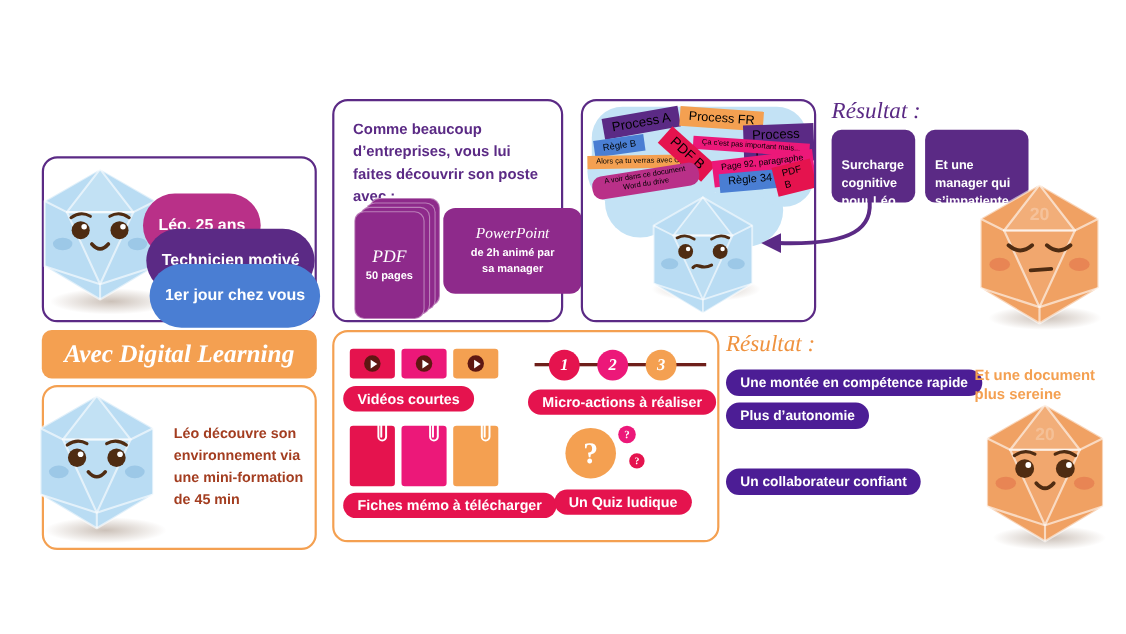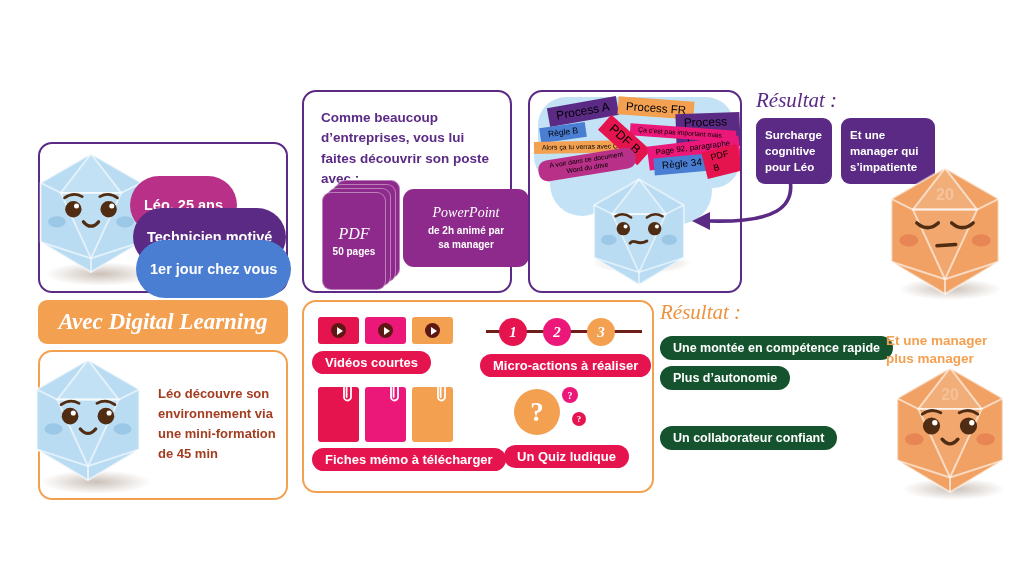--- a/index.html
+++ b/index.html
@@ -15,22 +15,22 @@
   .band{height:44px;width:250px;border-radius:9px;color:#fff;display:flex;align-items:center;justify-content:center;
         font-family:"Liberation Serif",serif;font-style:italic;font-weight:bold;font-size:23px;}
   
   .card{background:#fff;border-radius:14px;box-sizing:border-box;}
   .b-purple{border:2.5px solid #5b2a85;} .b-orange{border:2.5px solid #f4a051;}
   
   .pill{border-radius:999px;color:#fff;font-weight:bold;white-space:nowrap;display:inline-block;box-sizing:border-box;}
   .badge{font-size:14.5px;padding:21px 14px;}
   .cpill{position:absolute;padding:2px 8px;line-height:1.25;}
   .lblpill{font-size:13px;padding:4px 13px;background:#e5134e;}
-  .respill{font-size:12.5px;padding:5px 13px;background:#14532d;}
-  .resbox{border-radius:9px;background:#5b2a85;color:#fff;font-weight:bold;font-size:11.5px;line-height:1.4;padding:9px 9px;box-sizing:border-box;}
+  .respill{font-size:12.5px;padding:5px 13px;background:#4c1d95;}
+  .resbox{border-radius:9px;background:#5b2a85;color:#fff;font-weight:bold;font-size:11.5px;line-height:1.4;padding:25px 9px;box-sizing:border-box;}
   .serifital{font-family:"Liberation Serif",serif;font-style:italic;font-weight:normal;}
   .rtitle{font-size:21px;}
   .introtext{color:#5b2a85;font-weight:bold;font-size:13.5px;line-height:1.5;}
   .maroontext{color:#a33d20;font-weight:bold;font-size:13px;line-height:1.55;}
   .cloudbit{position:absolute;background:#c3e2f5;}
   .die{position:absolute;}
   .die.blue{color:#b9dcf3;--cheek:#7fb4dc;}
   .die.orange{color:#f0a163;--cheek:#e06a45;}
   .die-shadow{position:absolute;background:radial-gradient(ellipse at center,rgba(120,92,70,.38),rgba(120,92,70,0) 70%);}
   .vthumb{position:absolute;width:41px;height:27px;border-radius:3px;display:flex;align-items:center;justify-content:center;}
@@ -227,21 +227,21 @@
     <div class="qc bg-pink" style="left:258px;top:85px;width:16px;height:16px;font-size:10px;">?</div>
     <div class="qc bg-crimson" style="left:268px;top:110px;width:14px;height:14px;font-size:9px;">?</div>
     <div class="pill lblpill abs" style="left:200px;top:143px;">Un Quiz ludique</div>
   </div>
 
   <div class="abs serifital rtitle" style="left:660px;top:300px;color:#ef923f;">Résultat :</div>
   <div class="abs pill respill" style="left:660px;top:336px;">Une montée en compétence rapide</div>
   <div class="abs pill respill" style="left:660px;top:366px;">Plus d’autonomie</div>
   <div class="abs pill respill" style="left:660px;top:426px;">Un collaborateur confiant</div>
 
-  <div class="abs" style="left:886px;top:332px;width:128px;color:#f4a051;font-weight:bold;font-size:13.5px;line-height:1.35;">Et une manager plus manager</div>
+  <div class="abs" style="left:886px;top:332px;width:128px;color:#f4a051;font-weight:bold;font-size:13.5px;line-height:1.35;">Et une document plus sereine</div>
   <div class="abs die-shadow" style="left:902px;top:478px;width:104px;height:22px;"></div>
   <svg class="abs die orange" style="left:884px;top:364px;" width="132" height="132" viewBox="0 0 100 100">
     <use href="#die-body"></use>
       <use href="#face-happy"></use>
     <text x="50" y="27" text-anchor="middle" font-size="12" font-weight="bold" fill="#ffffff" opacity=".22">20</text>
   </svg>
 
 </div>
 
 </body></html>

